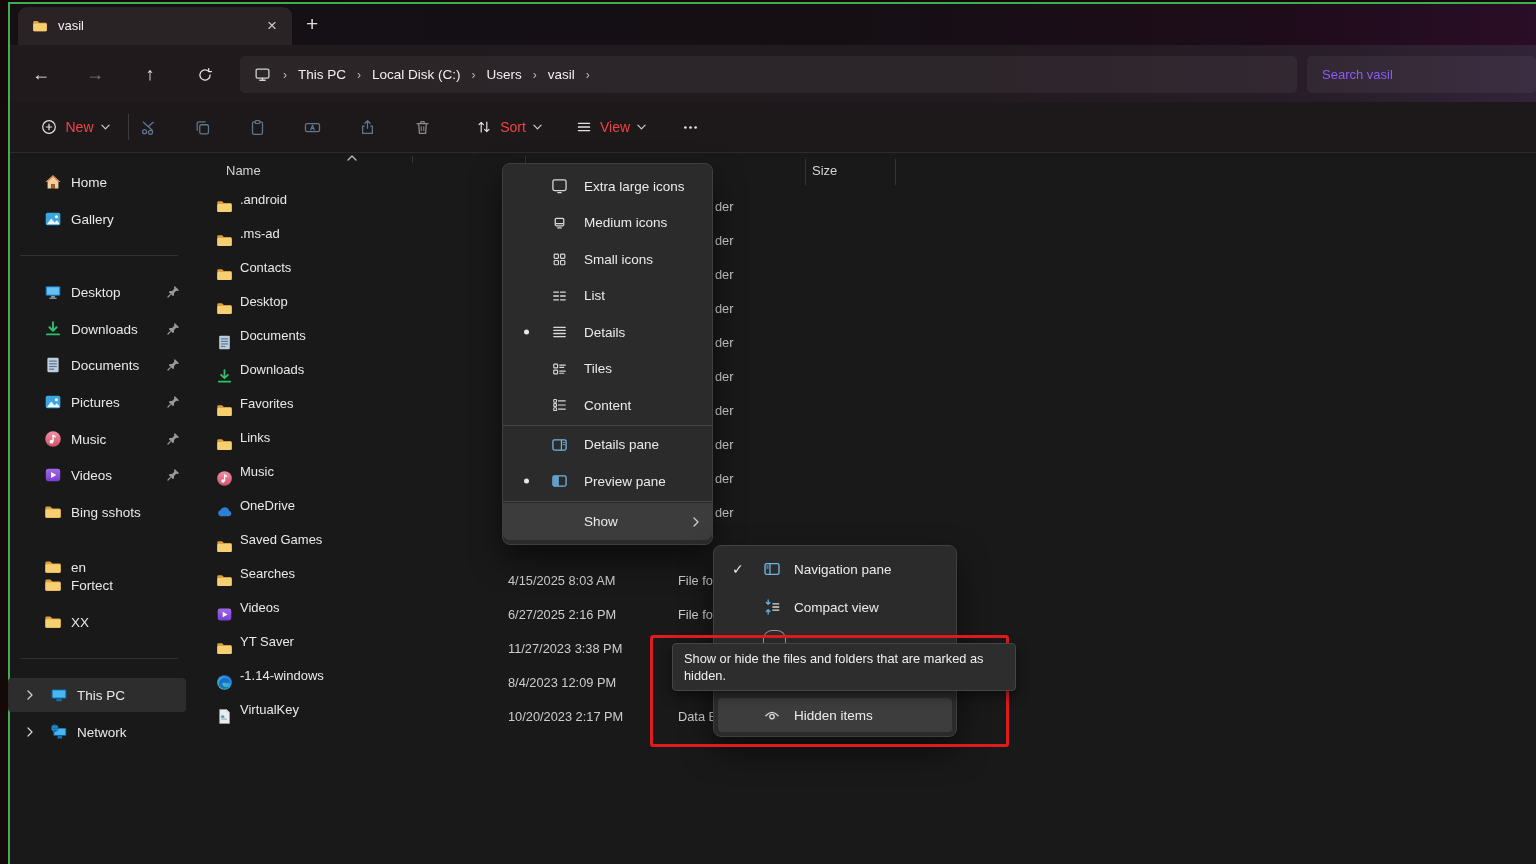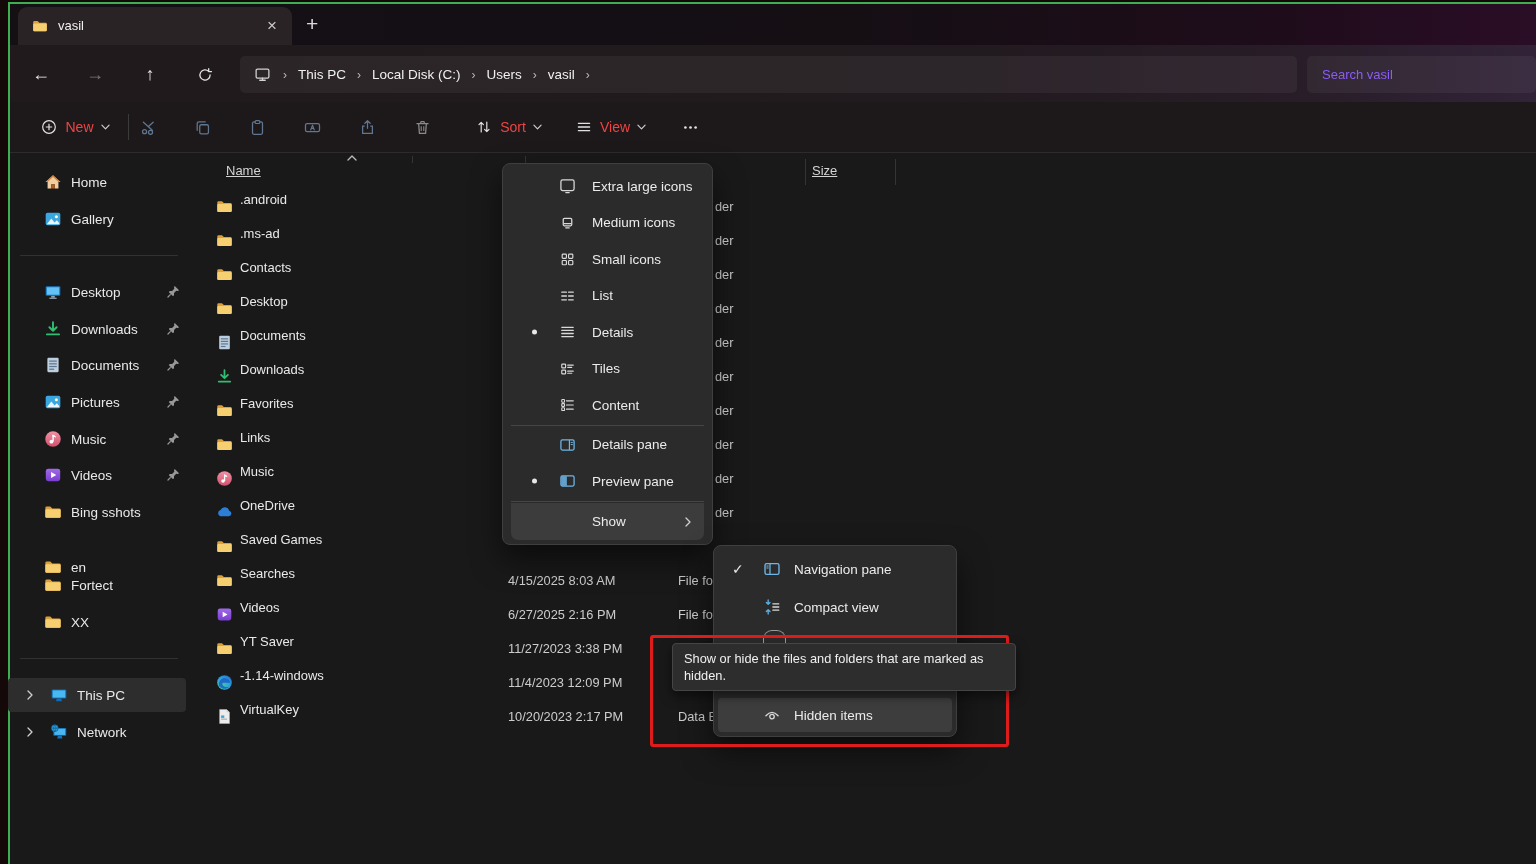--- a/index.html
+++ b/index.html
@@ -31,35 +31,35 @@
   .crumb{font-size:13.5px;color:#f0f0f0;padding:0 9px;}
   .crumb-sep{color:#b9b9b9;font-size:12px;padding:0 2px;}
   .searchbox{left:1307px;top:56px;width:229px;height:37px;background:rgba(255,255,255,0.05);border-radius:5px;}
   .search-ph{margin-left:15px;font-size:13px;color:#8b5cf6;}
   
   .tbtn{height:34px;top:110px;border-radius:5px;justify-content:center;}
   .tlabel{font-size:14px;color:#ef4444;margin:0 7px 0 8px;}
   .tsep{top:114px;width:1px;height:26px;background:#3b3b3b;}
   .ticonbtn{width:36px;height:34px;top:110px;justify-content:center;}
   
-  .colhead{font-size:13px;color:#d4d4d4;top:163px;text-decoration:underline;}
+  .colhead{font-size:13px;color:#d4d4d4;top:163px;}
   .colline{width:1px;background:#343434;}
   
   .srow{height:36px;gap:9px;font-size:13.5px;color:#e9e9e9;}
   .ssep{left:20px;width:158px;height:1px;background:#313131;}
   
   .frow{left:190px;width:700px;height:34px;}
   .fname{position:absolute;left:50px;top:2px;font-size:13px;color:#e9e9e9;}
   .ficon{position:absolute;left:26px;top:8px;}
   .fdate{position:absolute;left:318px;top:9px;font-size:12.8px;color:#cdcdcd;white-space:nowrap;}
   .ffrag-head{position:absolute;left:488px;top:9px;font-size:12.8px;color:#cdcdcd;white-space:nowrap;}
   .ffrag-tail{position:absolute;left:525px;top:9px;font-size:12.8px;color:#cdcdcd;white-space:nowrap;}
   
   .menu{left:502px;top:163px;width:211px;background:#2c2b2b;border:1px solid #3f3f3f;border-radius:8px;
-    box-shadow:0 14px 30px rgba(0,0,0,0.55);z-index:30;padding:4px 8px;box-sizing:border-box;}
+    box-shadow:0 14px 30px rgba(0,0,0,0.55);z-index:30;padding:4px 0;box-sizing:border-box;}
   .mi{position:relative;height:36.5px;display:flex;align-items:center;}
   .mi-label{padding-left:81px;font-size:13.5px;color:#ebebeb;}
   .mi-icon{position:absolute;left:48px;top:50%;transform:translateY(-50%);}
   .mi-bullet{position:absolute;left:21px;top:50%;transform:translateY(-50%);width:5px;height:5px;border-radius:50%;background:#e8e8e8;}
   .msep{height:1px;background:#464646;margin:1px 0;}
   .showrow{position:relative;height:37px;display:flex;align-items:center;background:#3d3c3c;border-radius:0 0 7px 7px;}
   .submenu{left:713px;top:545px;width:244px;height:192px;background:#2c2b2b;border:1px solid #3f3f3f;border-radius:8px;
     box-shadow:0 14px 30px rgba(0,0,0,0.55);z-index:40;box-sizing:border-box;}
   .smi{position:relative;height:38px;display:flex;align-items:center;}
   .smi-label{padding-left:80px;font-size:13.5px;color:#ebebeb;}
@@ -619,21 +619,21 @@
       <use href="#i-folder"></use>
     </svg>
   <span class="fname">YT Saver</span>
   <span class="fdate">11/27/2023 3:38 PM</span>
 </div>
 <div class="abs frow" style="top:666px">
   <svg class="ficon" width="17" height="17">
       <use href="#i-edge"></use>
     </svg>
   <span class="fname">-1.14-windows</span>
-  <span class="fdate">11/4/2023 12:09 PM</span>
+  <span class="fdate">8/4/2023 12:09 PM</span>
 </div>
 <div class="abs frow" style="top:700px">
   <svg class="ficon" width="17" height="17">
       <use href="#i-file"></use>
     </svg>
   <span class="fname">VirtualKey</span>
   <span class="fdate">10/20/2023 2:17 PM</span>
   <span class="ffrag-head">Data B</span>
 </div>
 

